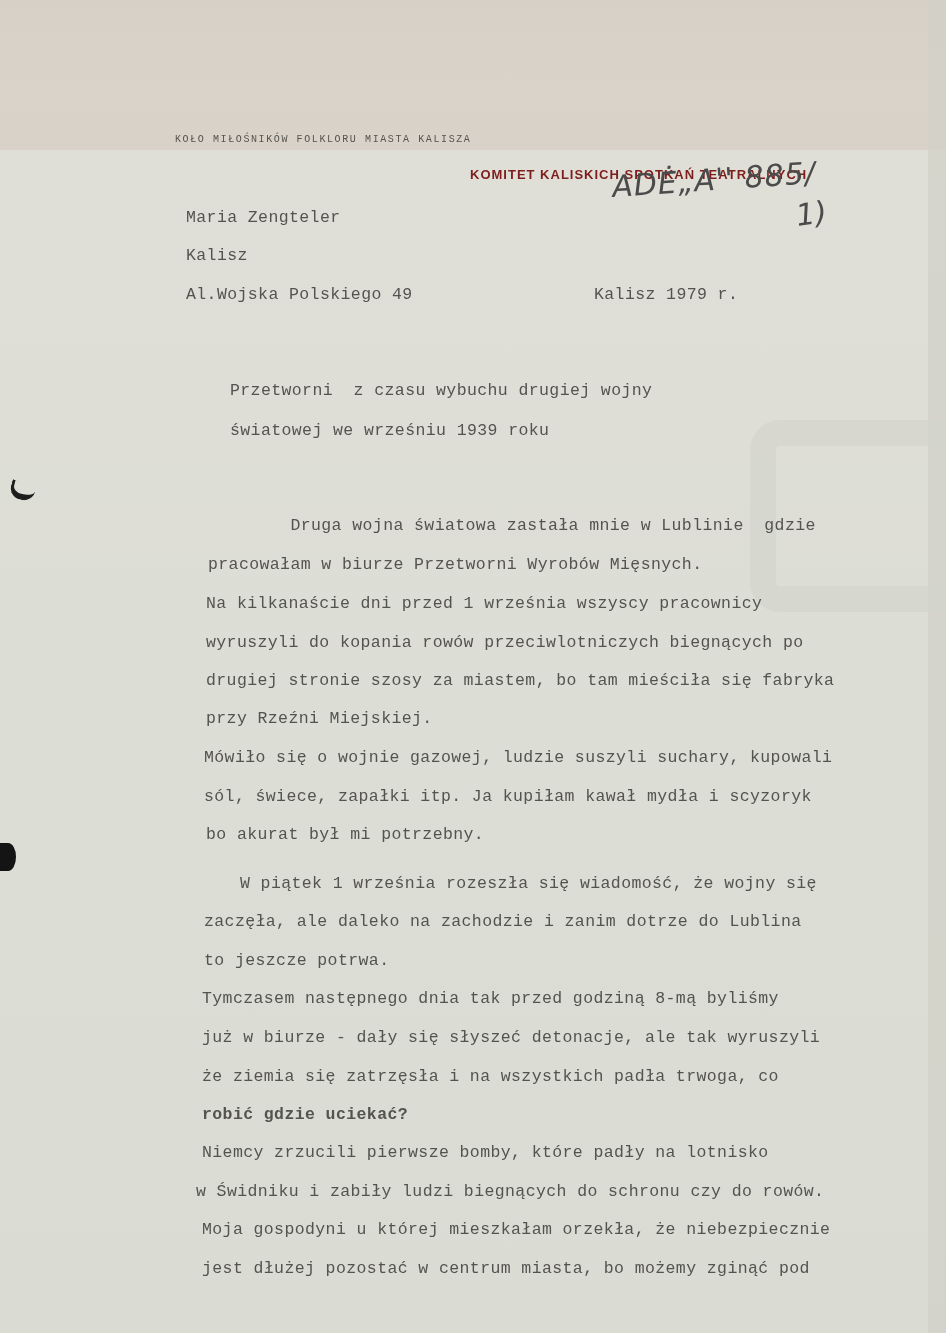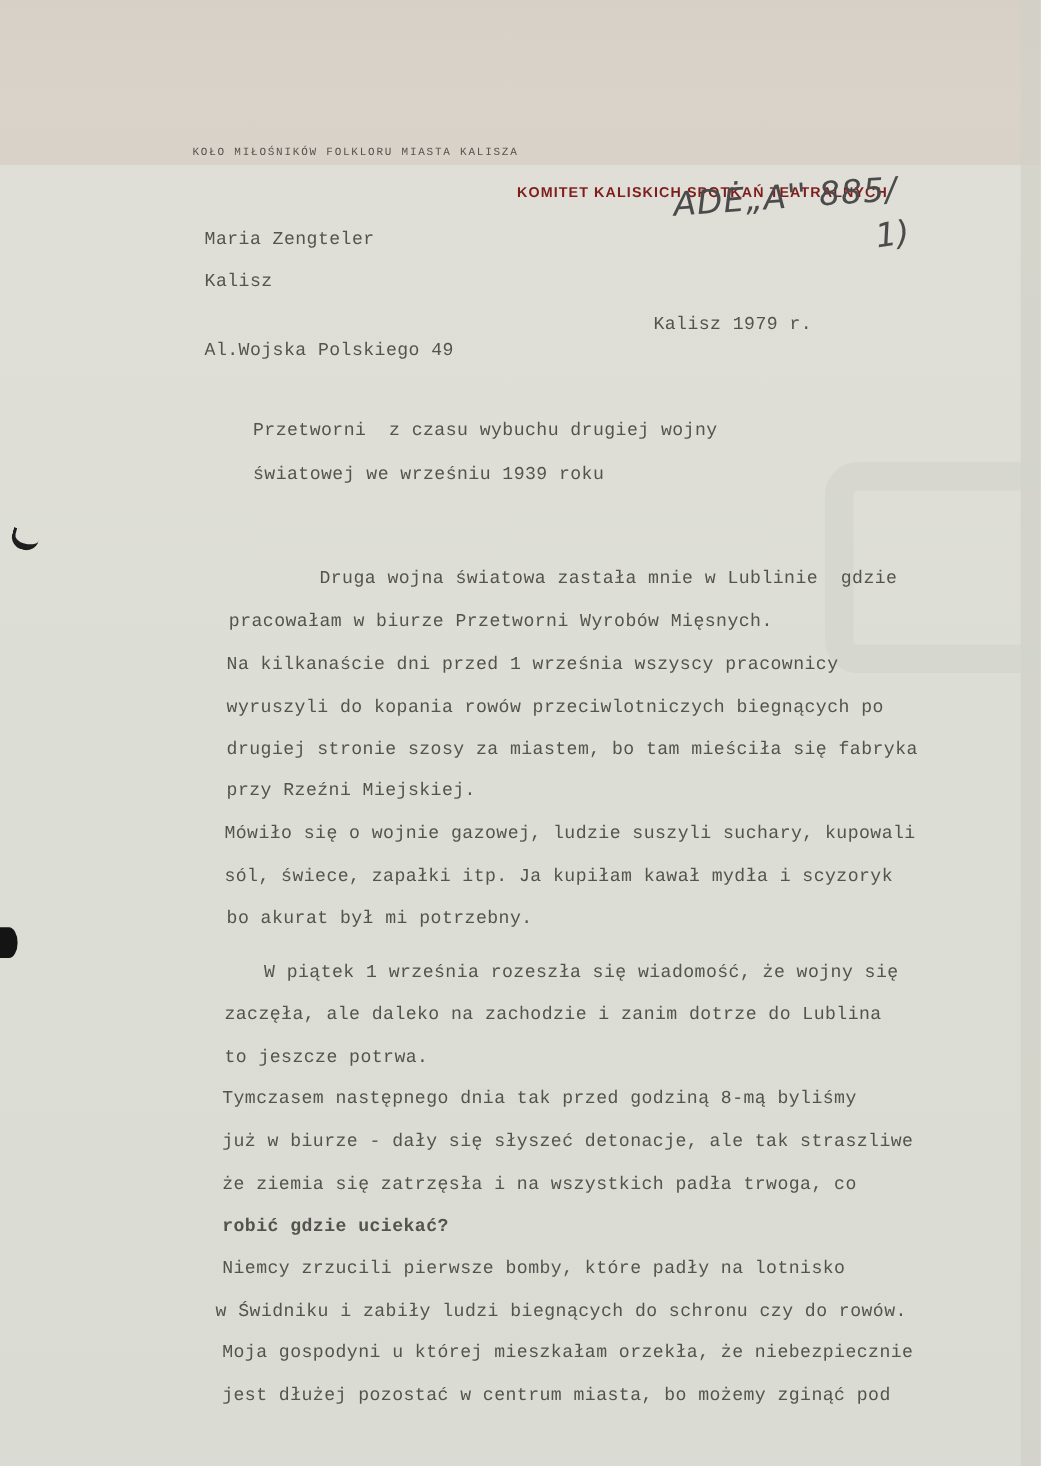--- a/index.html
+++ b/index.html
@@ -69,41 +69,41 @@
 </div>
 <div class="ghost-logo"></div>
 
 <div class="line hdr">KOŁO MIŁOŚNIKÓW FOLKLORU MIASTA KALISZA</div>
 
 <div class="handwriting">ADĖ„A'' 885/</div>
 <div class="handwriting-sub">1)</div>
 
 <div class="line" style="left:186px; top:208px;">Maria Zengteler</div>
 <div class="line" style="left:186px; top:246px;">Kalisz</div>
-<div class="line" style="left:186px; top:285px;margin-top:24px;">Al.Wojska Polskiego 49</div>
+<div class="line" style="left:186px; top:285px;">Al.Wojska Polskiego 49</div>
 <div class="line" style="left:594px; top:285px;">Kalisz 1979 r.</div>
 
 <div class="line" style="left:230px; top:381px;">Przetworni  z czasu wybuchu drugiej wojny</div>
 <div class="line" style="left:230px; top:421px;">światowej we wrześniu 1939 roku</div>
 
 <div>
   <div class="line" style="left:208px; top:516px;">        Druga wojna światowa zastała mnie w Lublinie  gdzie</div>
   <div class="line" style="left:208px; top:555px;">pracowałam w biurze Przetworni Wyrobów Mięsnych.</div>
   <div class="line" style="left:206px; top:594px;">Na kilkanaście dni przed 1 września wszyscy pracownicy</div>
   <div class="line" style="left:206px; top:633px;">wyruszyli do kopania rowów przeciwlotniczych biegnących po</div>
   <div class="line" style="left:206px; top:671px;">drugiej stronie szosy za miastem, bo tam mieściła się fabryka</div>
   <div class="line" style="left:206px; top:709px;">przy Rzeźni Miejskiej.</div>
   <div class="line" style="left:204px; top:748px;">Mówiło się o wojnie gazowej, ludzie suszyli suchary, kupowali</div>
   <div class="line" style="left:204px; top:787px;">sól, świece, zapałki itp. Ja kupiłam kawał mydła i scyzoryk</div>
   <div class="line" style="left:206px; top:825px;">bo akurat był mi potrzebny.</div>
   <div class="line" style="left:212px; top:874px;margin-left:28px;">W piątek 1 września rozeszła się wiadomość, że wojny się</div>
   <div class="line" style="left:204px; top:912px;">zaczęła, ale daleko na zachodzie i zanim dotrze do Lublina</div>
   <div class="line" style="left:204px; top:951px;">to jeszcze potrwa.</div>
   <div class="line" style="left:202px; top:989px;">Tymczasem następnego dnia tak przed godziną 8-mą byliśmy</div>
-  <div class="line" style="left:202px; top:1028px;">już w biurze - dały się słyszeć detonacje, ale tak straszliwe</div>
+  <div class="line" style="left:202px; top:1028px;">już w biurze - dały się słyszeć detonacje, ale tak wyruszyli</div>
   <div class="line" style="left:202px; top:1067px;">że ziemia się zatrzęsła i na wszystkich padła trwoga, co</div>
   <div class="line" style="left:202px; top:1105px;font-weight:bold;">robić gdzie uciekać?</div>
   <div class="line" style="left:202px; top:1143px;">Niemcy zrzucili pierwsze bomby, które padły na lotnisko</div>
   <div class="line" style="left:196px; top:1182px;">w Świdniku i zabiły ludzi biegnących do schronu czy do rowów.</div>
   <div class="line" style="left:202px; top:1220px;">Moja gospodyni u której mieszkałam orzekła, że niebezpiecznie</div>
   <div class="line" style="left:202px; top:1259px;text-align:center;">jest dłużej pozostać w centrum miasta, bo możemy zginąć pod</div>
 </div>
 
 <div class="mark-1"></div>
 <div class="mark-2"></div>

